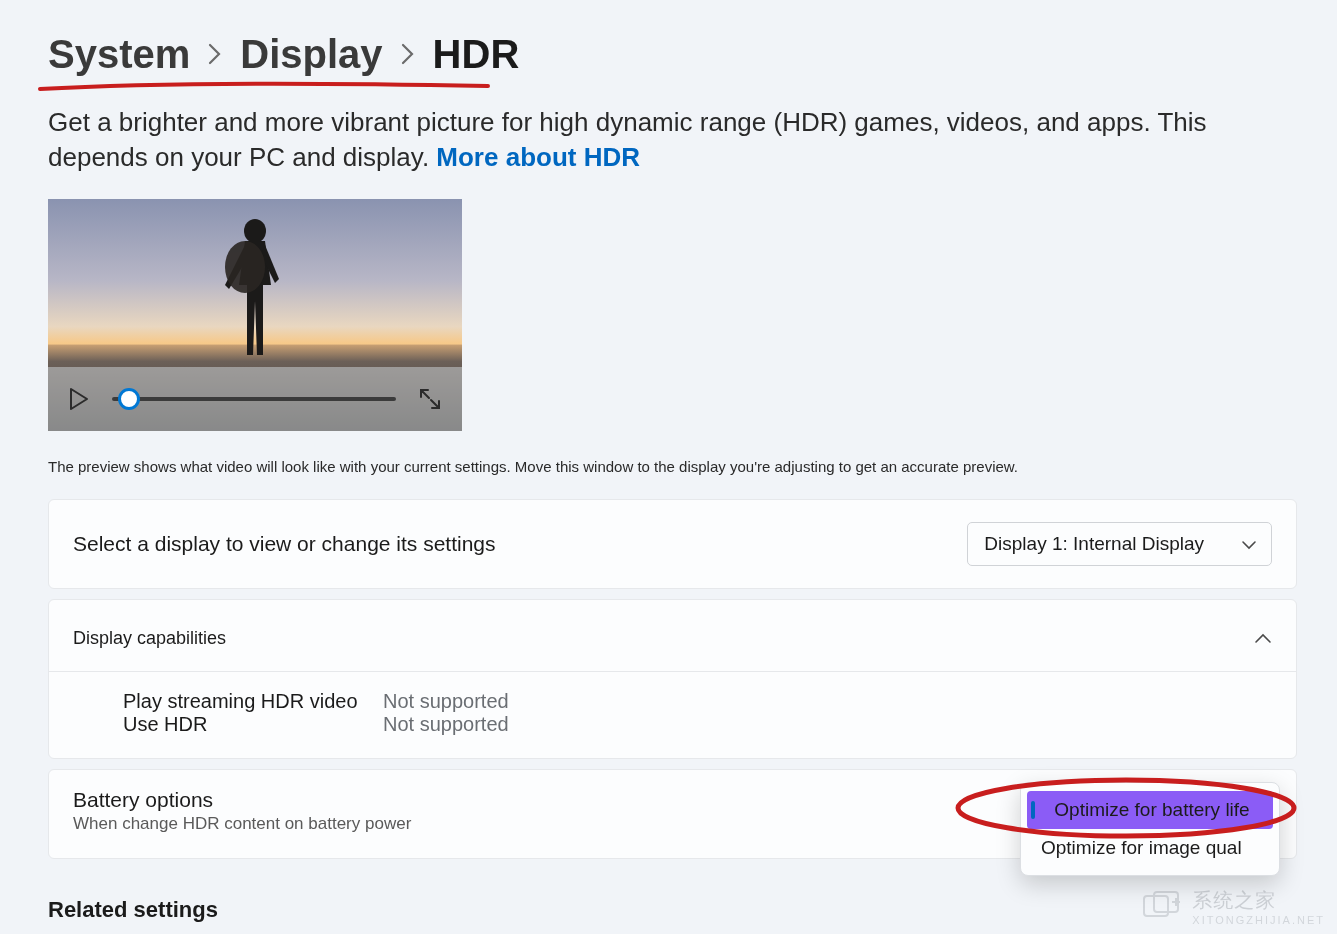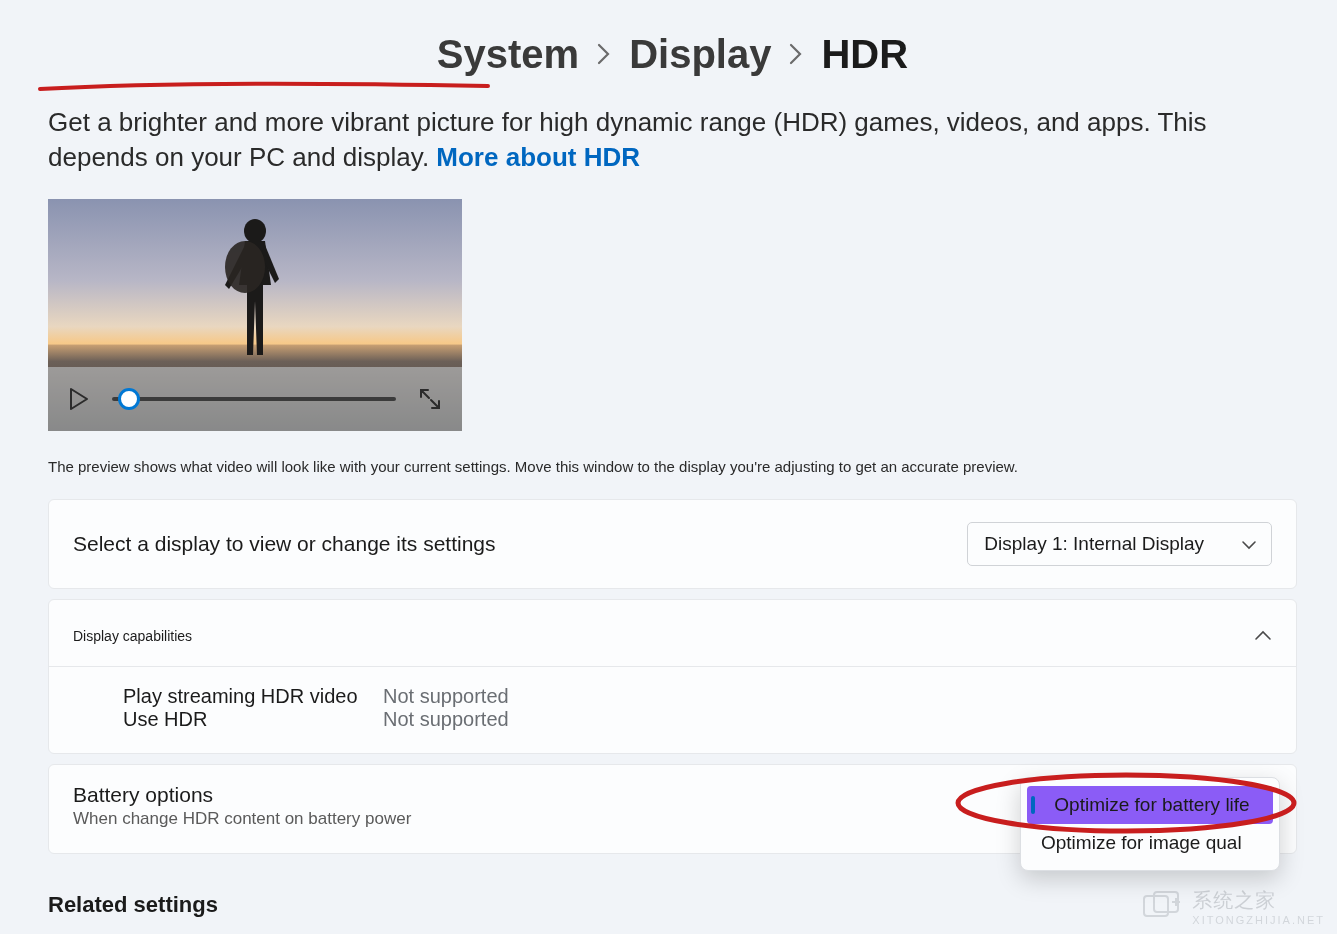--- a/index.html
+++ b/index.html
@@ -19,21 +19,20 @@
   .breadcrumb {
     display: flex;
     align-items: center;
     gap: 18px;
     font-size: 40px;
     font-weight: 600;
     color: #3a3a3a;
     margin-top: 8px;
     margin-bottom: 10px;
     position: relative;
-    justify-content: center;
   }
   .breadcrumb .bc-link { color: #3a3a3a; }
   .breadcrumb .bc-current { color: #1b1b1b; font-weight: 700; }
   .breadcrumb .chev {
     font-size: 26px;
     color: #6b6b6b;
     font-weight: 400;
     position: relative;
     top: 2px;
   }
@@ -136,21 +135,21 @@
   }
   .select-box .chev-d {
     position: absolute; right: 14px; top: 50%; transform: translateY(-50%);
   }
   .cap-header {
     display: flex;
     justify-content: space-between;
     align-items: center;
     padding: 28px 24px 22px 24px;
     border-bottom: 1px solid #e6e8eb;
-    font-size: 14px;
+    font-size: 18px;
   }
   .cap-body {
     padding: 18px 24px 22px 74px;
     font-size: 20px;
   }
   .cap-grid {
     display: grid;
     grid-template-columns: 260px 1fr;
   }
   .cap-grid .val { color: #6a6e73; }

